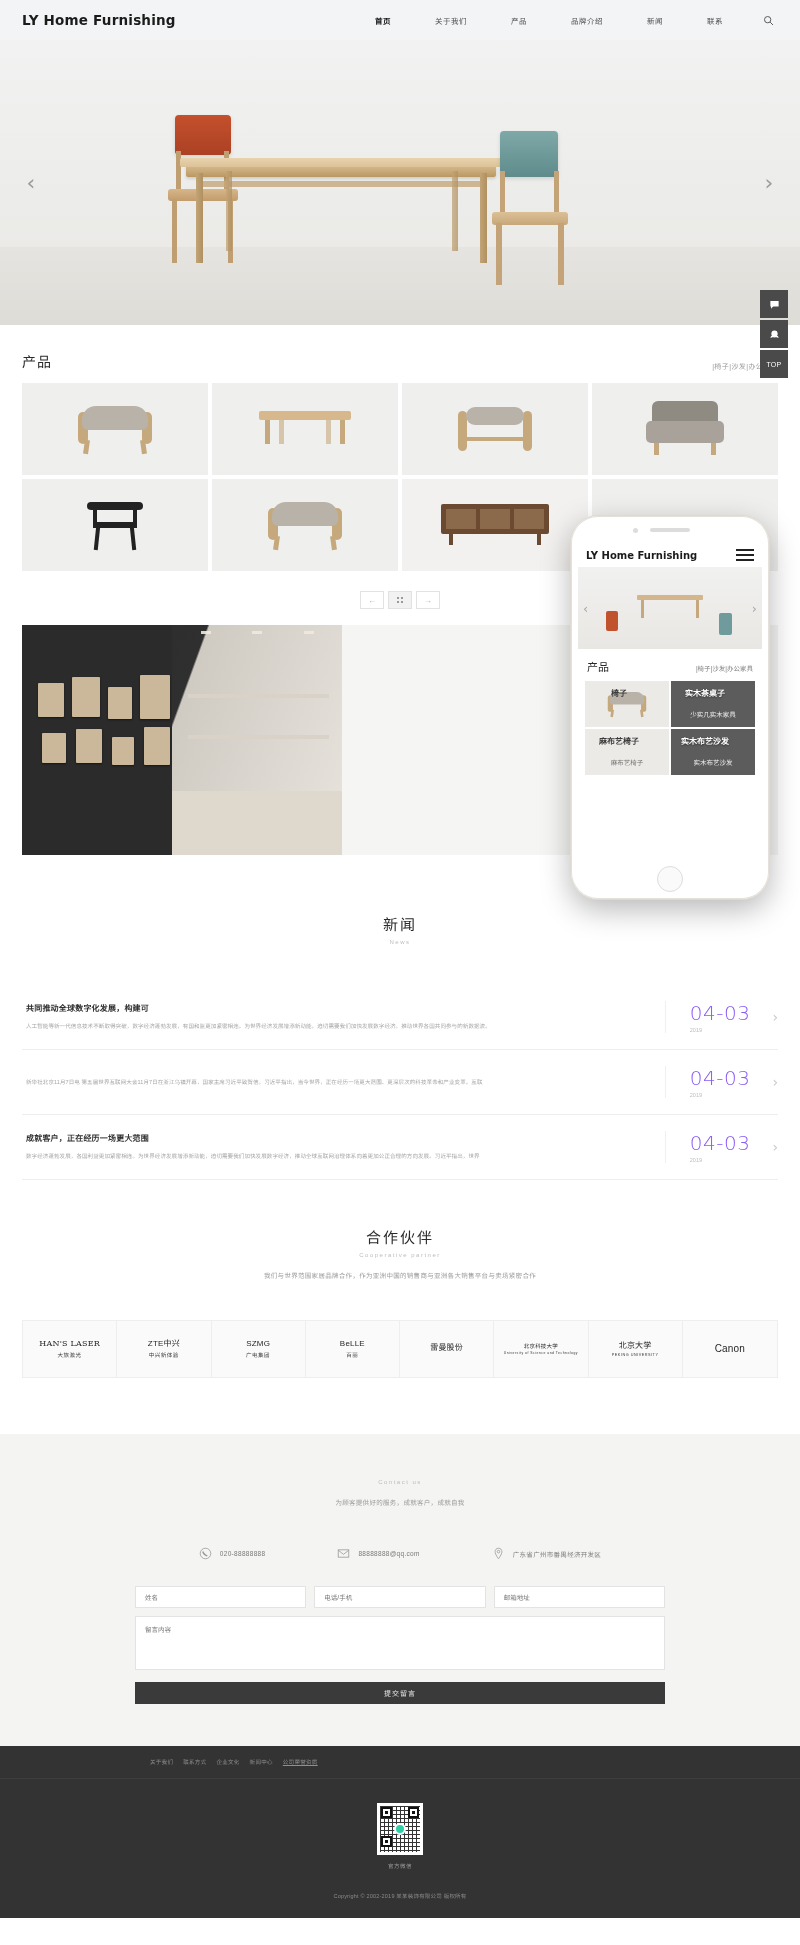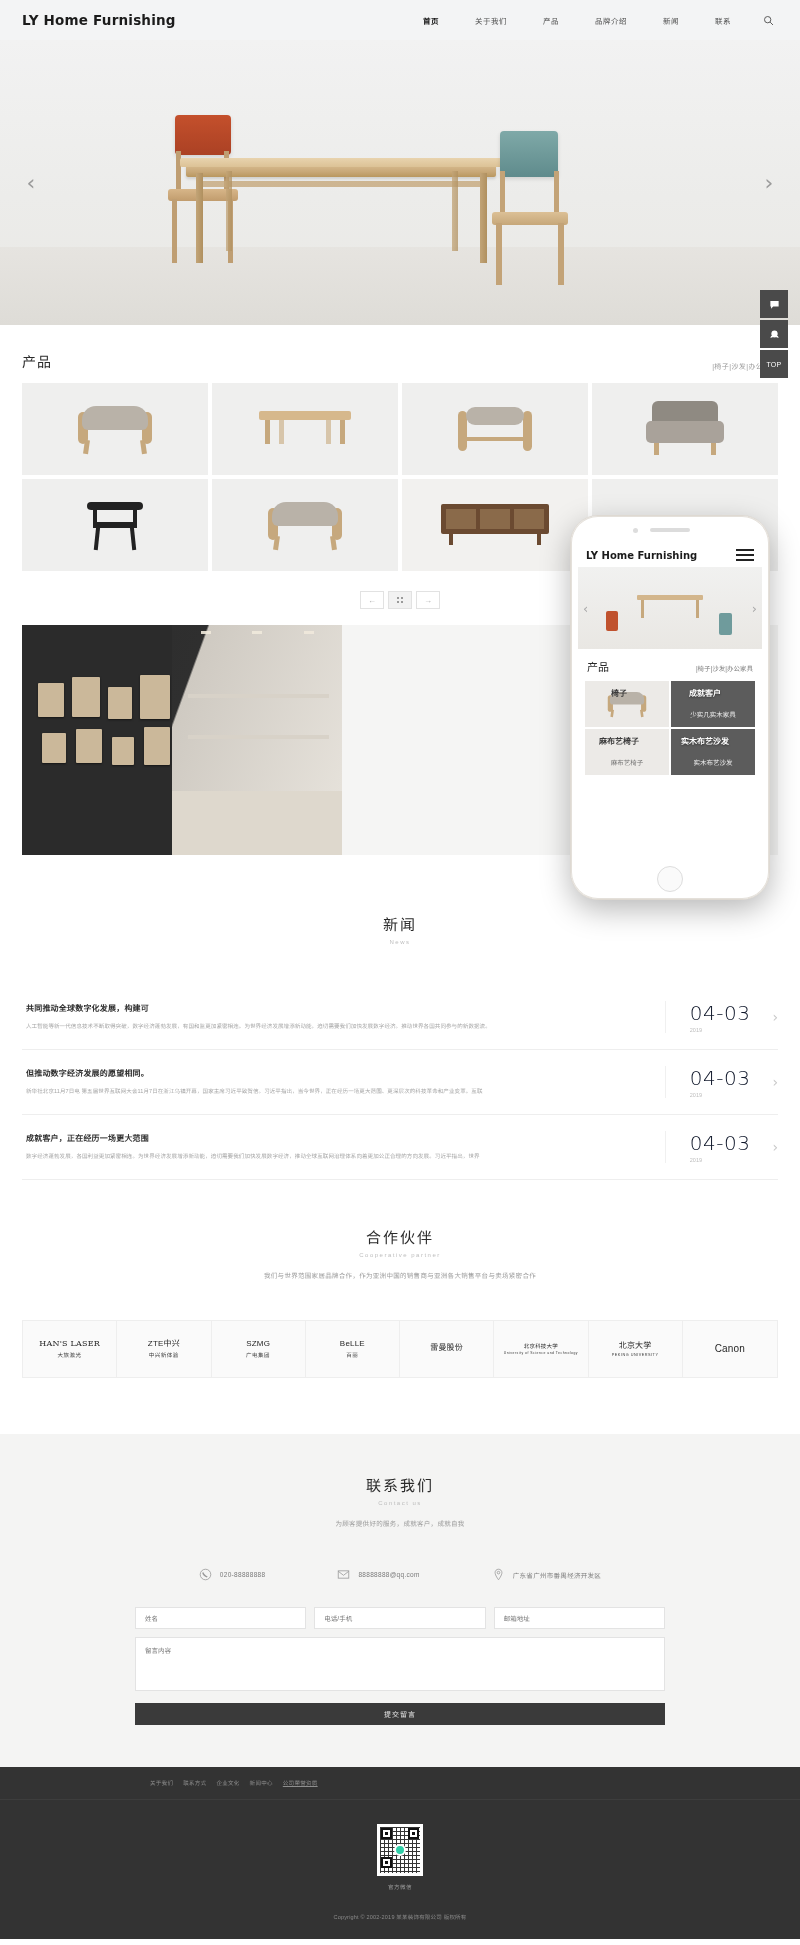--- a/index.html
+++ b/index.html
@@ -14,21 +14,21 @@
 
   
   .header{
     height:40px;background:#f3f4f5;display:flex;align-items:center;
     padding:0 22px;position:relative;z-index:30;
   }
   .brand{
     font-size:13.5px;font-weight:bold;letter-spacing:.2px;color:#1b1b1b;
     font-family:"DejaVu Sans",sans-serif;
   }
-  .nav{margin-left:auto;display:flex;align-items:center;gap:0;}
+  .nav{margin-left:auto;display:flex;align-items:center;gap:8px;}
   .nav a{
     font-size:7.5px;color:#4b4b4b;text-decoration:none;padding:0 18px;
     letter-spacing:.5px;white-space:nowrap;
   }
   .nav a.active{color:#111;font-weight:bold;}
   .search-icon{
     margin-left:14px;margin-right:4px;width:11px;height:11px;display:block;
   }
   .search-icon svg{display:block}
 
@@ -285,21 +285,21 @@
     padding:16px 0 16px 4px;gap:16px;
   }
   .news-body{flex:1;min-width:0}
   .news-title{font-size:8px;font-weight:bold;color:#2f2f2f;margin-bottom:8px;letter-spacing:.2px}
   .news-desc{font-size:5.5px;color:#a5a5a5;line-height:1.9;letter-spacing:.1px}
   .news-right{
     display:flex;align-items:center;gap:22px;padding-left:24px;
     border-left:1px solid #f0f0f0;
   }
   .news-date{text-align:left}
-  .news-dd{font-size:20px;color:#0f172a;letter-spacing:.5px;font-family:"DejaVu Sans",sans-serif;font-weight:300}
+  .news-dd{font-size:20px;color:#8b5cf6;letter-spacing:.5px;font-family:"DejaVu Sans",sans-serif;font-weight:300}
   .news-yy{font-size:5.5px;color:#bdbdbd;margin-top:2px}
   .news-chev{font-size:14px;color:#c9c9c9;font-family:"DejaVu Sans",sans-serif}
 
   
   .partners{padding:46px 22px 12px 22px}
   .partner-row{
     display:grid;grid-template-columns:repeat(8,1fr);
     border:1px solid #eeeeee;background:#fafafa;margin-top:22px;
   }
   .partner-cell{
@@ -582,21 +582,21 @@
             <div class="f-stool" style="transform:scale(.52)">
               <div class="armL"></div>
                 <div class="armR"></div>
                 <div class="cush"></div>
               <div class="legL"></div>
                 <div class="legR"></div>
             </div>
             <div class="ph-label">椅子</div>
           </div>
           <div class="ph-cell dk">
-            <div class="ph-label">成就客户</div>
+            <div class="ph-label">实木茶桌子</div>
             <div class="ph-sublabel">少实几实木家具</div>
           </div>
           <div class="ph-cell lt">
             <div class="ph-label">麻布艺椅子</div>
             <div class="ph-sublabel">麻布艺椅子</div>
           </div>
           <div class="ph-cell dk">
             <div class="ph-label">实木布艺沙发</div>
             <div class="ph-sublabel">实木布艺沙发</div>
           </div>
@@ -621,21 +621,20 @@
         <div class="news-date">
           <div class="news-dd">04-03</div>
           <div class="news-yy">2019</div>
         </div>
         <div class="news-chev">›</div>
       </div>
     </div>
 
     <div class="news-item">
       <div class="news-body">
-        <div class="news-title">但推动数字经济发展的愿望相同。</div>
         <div class="news-desc">新华社北京11月7日电 第五届世界互联网大会11月7日在浙江乌镇开幕，国家主席习近平致贺信。习近平指出，当今世界，正在经历一场更大范围、更深层次的科技革命和产业变革。互联</div>
       </div>
       <div class="news-right">
         <div class="news-date">
           <div class="news-dd">04-03</div>
           <div class="news-yy">2019</div>
         </div>
         <div class="news-chev">›</div>
       </div>
     </div>
@@ -691,21 +690,20 @@
         <div class="p-sub" style="font-size:3.8px">PEKING UNIVERSITY</div>
       </div>
       <div class="partner-cell">
         <div class="p-main sans" style="font-size:10px">Canon</div>
       </div>
     </div>
   </div>
 
   <div class="contact">
     <div class="sec-head">
-      <div class="sec-title">联系我们</div>
       <div class="sec-sub">Contact us</div>
       <div class="sec-desc">为顾客提供好的服务，成就客户，成就自我</div>
     </div>
 
     <div class="contact-info">
       <div class="ci">
         <span class="ci-ico">
           <svg viewBox="0 0 16 16" width="13" height="13" fill="none" stroke="#9a9a9a" stroke-width="1">
             <circle cx="8" cy="8" r="6.5"></circle>
               <path d="M5.5 5.3c1 2.6 2.6 4.2 5.2 5.2l-1 1.2c-2.9-1-4.9-3-5.9-5.9z" fill="#9a9a9a" stroke="none"></path>

